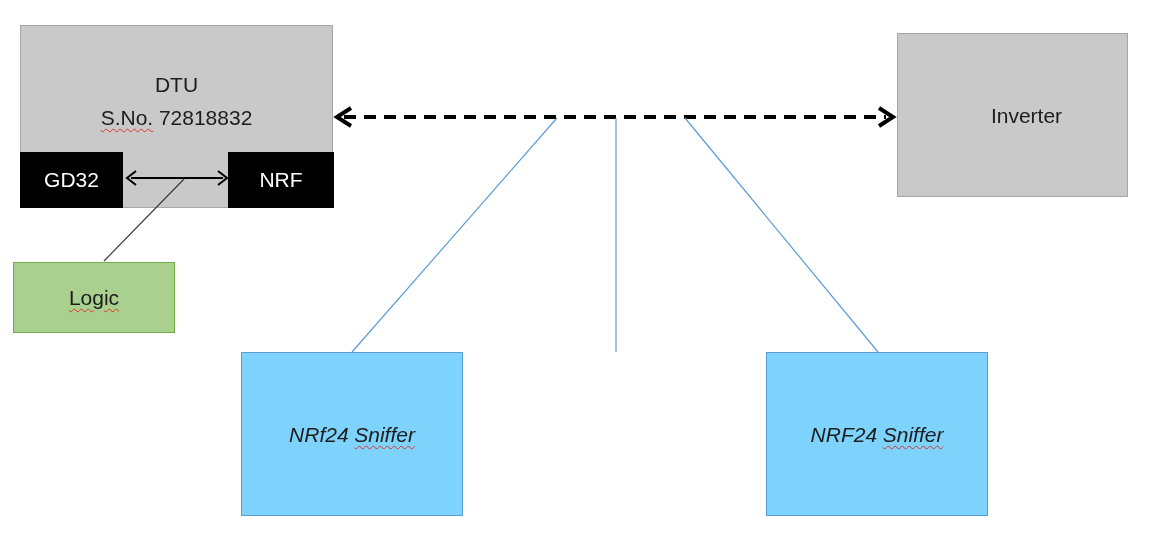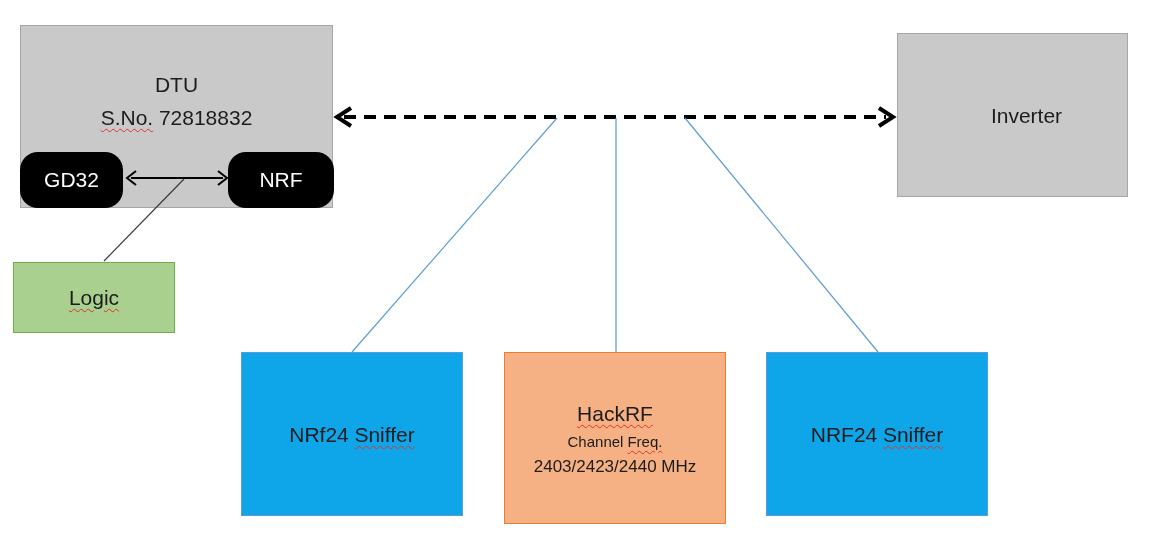--- a/index.html
+++ b/index.html
@@ -4,25 +4,25 @@
 <style>
   html,body{margin:0;padding:0;background:#ffffff;}
   .canvas{position:relative;width:1157px;height:543px;background:#ffffff;overflow:hidden;
           font-family:"Liberation Sans", sans-serif;color:#1c1c1c;}
   .box{position:absolute;display:flex;flex-direction:column;align-items:center;justify-content:center;
        text-align:center;font-size:21px;line-height:33px;box-sizing:border-box;}
   .gray{background:#c9c9c9;border:1px solid #a6a6a6;}
   .dtu{left:20px;top:25px;width:313px;height:183px;padding-bottom:32px;}
   .inverter{left:897px;top:33px;width:231px;height:164px;padding-left:28px;}
   .chip{position:absolute;background:#000000;color:#ffffff;display:flex;align-items:center;
-        justify-content:center;font-size:21px;box-sizing:border-box;border-radius:18px;}
+        justify-content:center;font-size:21px;box-sizing:border-box;}
   .gd32{left:20px;top:152px;width:103px;height:56px;}
   .nrfchip{left:228px;top:152px;width:106px;height:56px;}
   .logic{left:13px;top:262px;width:162px;height:71px;background:#a9d08e;border:1.5px solid #70ad47;}
-  .bluebox{background:#0ea5e9;border:1.5px solid #5b9bd5;}
+  .bluebox{background:#7dd3fc;border:1.5px solid #5b9bd5;font-style:italic;}
   .sniffer1{left:241px;top:352px;width:222px;height:164px;}
   .hackrf{left:504px;top:352px;width:222px;height:172px;background:#f5b183;border:1.5px solid #ed7d31;}
   .sniffer2{left:766px;top:352px;width:222px;height:164px;}
   .sub{font-size:15px;line-height:24px;}
   .freqs{font-size:17px;line-height:26px;}
   .sq{text-decoration-line:underline;text-decoration-style:wavy;text-decoration-color:#e0312b;
       text-decoration-thickness:1px;text-underline-offset:3px;}
   .gap{margin-left:0.27em;}
   .overlay{position:absolute;left:0;top:0;pointer-events:none;z-index:5;}
   .dash{stroke:#000000;stroke-width:4;stroke-dasharray:12 8;fill:none;}
@@ -58,27 +58,20 @@
   <div class="box logic">
     <span class="sq">Logic</span>
   </div>
 
   <div class="box bluebox sniffer1">
     <div>
       <span>NRf24</span><span class="sq gap">Sniffer</span>
     </div>
   </div>
 
-  <div class="box hackrf">
-    <div class="sq">HackRF</div>
-    <div class="sub">
-      <span>Channel</span><span class="sq gap">Freq.</span>
-    </div>
-    <div class="freqs">2403/2423/2440 MHz</div>
-  </div>
 
   <div class="box bluebox sniffer2">
     <div>
       <span>NRF24</span><span class="sq gap">Sniffer</span>
     </div>
   </div>
 
   <svg class="overlay" width="1157" height="543" viewBox="0 0 1157 543">
 
     <g>

